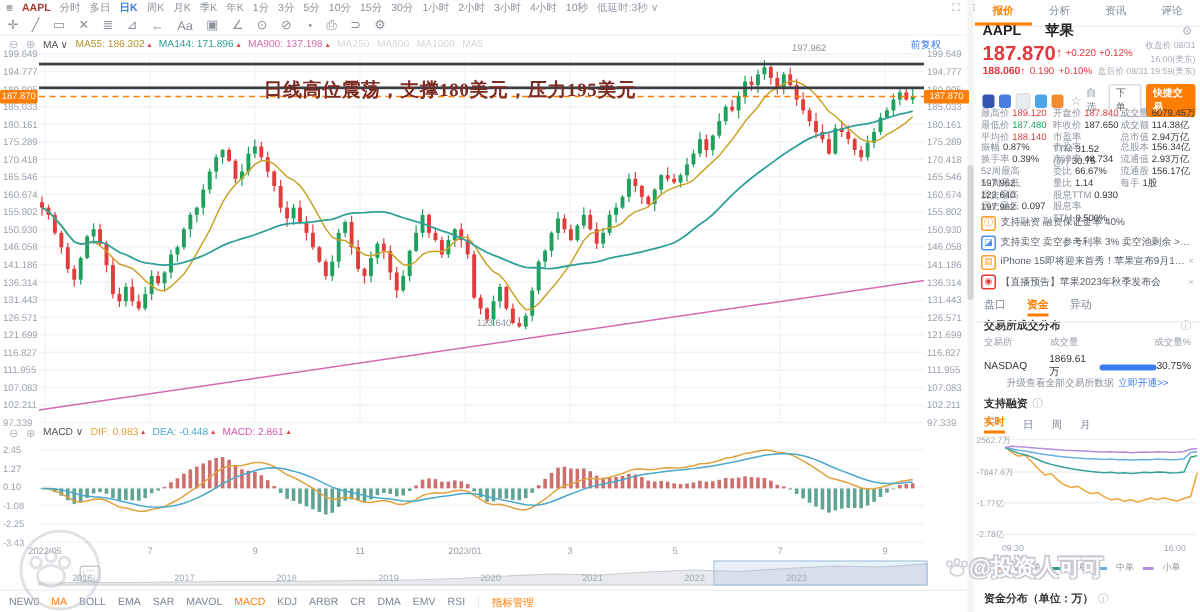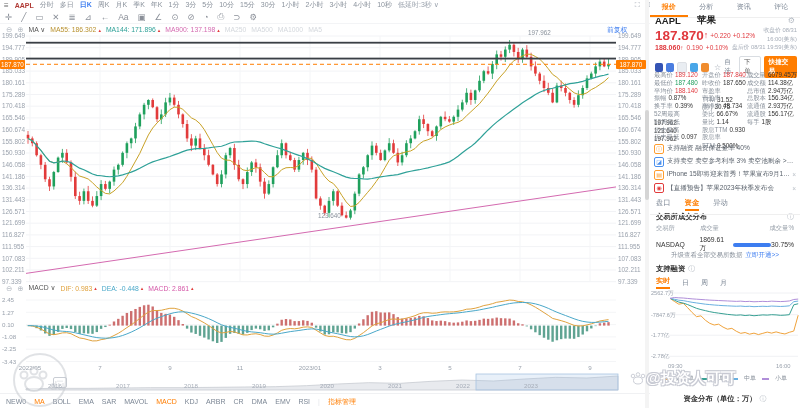--- a/index.html
+++ b/index.html
@@ -103,20 +103,21 @@
       <span style="color:#2fa198;">MA144: 171.896</span>
       <span style="color:#e23b3b;font-size:5px;margin-left:-3px;">▴</span>
       <span style="color:#d46ab0;">MA900: 137.198</span>
       <span style="color:#e23b3b;font-size:5px;margin-left:-3px;">▴</span>
       <span style="color:#d4d8dd;">MA250</span>
       <span style="color:#d4d8dd;">MA500</span>
       <span style="color:#d4d8dd;">MA1000</span>
       <span style="color:#d4d8dd;">MA5</span>
     </div>
   <div id="adjustLabel" class="abs">前复权</div>
+  <div id="annotation" class="abs">日线高位震荡，支撑180美元，压力195美元</div>
   <svg id="mainSvg" class="abs" style="left:0;top:36px;" width="648" height="246">
       <line x1="26" y1="0" x2="616" y2="0" stroke="#f2f3f6" stroke-width="1"></line>
       <text x="2" y="2.3" font-size="6.4" fill="#9aa2ad">199.649</text>
       <text x="618" y="2.3" font-size="6.4" fill="#9aa2ad">199.649</text>
       <line x1="26" y1="11.700000000000035" x2="616" y2="11.700000000000035" stroke="#f2f3f6" stroke-width="1"></line>
       <text x="2" y="14.000000000000036" font-size="6.4" fill="#9aa2ad">194.777</text>
       <text x="618" y="14.000000000000036" font-size="6.4" fill="#9aa2ad">194.777</text>
       <line x1="26" y1="23.400000000000002" x2="616" y2="23.400000000000002" stroke="#f2f3f6" stroke-width="1"></line>
       <text x="2" y="25.700000000000003" font-size="6.4" fill="#9aa2ad">189.905</text>
       <text x="618" y="25.700000000000003" font-size="6.4" fill="#9aa2ad">189.905</text>
@@ -831,21 +832,21 @@
         <span style="width:7px;height:2px;background:#f0a33c;"></span>
         <span>超大单</span>
         <span style="width:7px;height:2px;background:#37a093;"></span>
         <span>大单</span>
         <span style="width:7px;height:2px;background:#6ab0e0;"></span>
         <span>中单</span>
         <span style="width:7px;height:2px;background:#b08ed9;"></span>
         <span>小单</span>
       </div>
 
-    <div class="abs row" style="left:6px;top:394px;width:138px;justify-content:center;">
+    <div class="abs row" style="left:6px;top:394px;width:138px;">
       <span class="sec">资金分布（单位：万）</span>
       <span style="color:#b6bcc4;font-size:7px;margin-left:3px;">ⓘ</span>
     </div>
   <div class="abs row" style="left:6px;top:224px;width:138px;font-size:6.3px;color:#98a0aa;">
         <span style="width:44px;">交易所</span>
         <span style="width:56px;">成交量</span>
         <span style="margin-left:auto;">成交量%</span>
       </div>
       <div class="abs row" style="left:6px;top:236px;width:138px;font-size:6.8px;color:#333;">
         <span style="width:44px;">NASDAQ</span>

